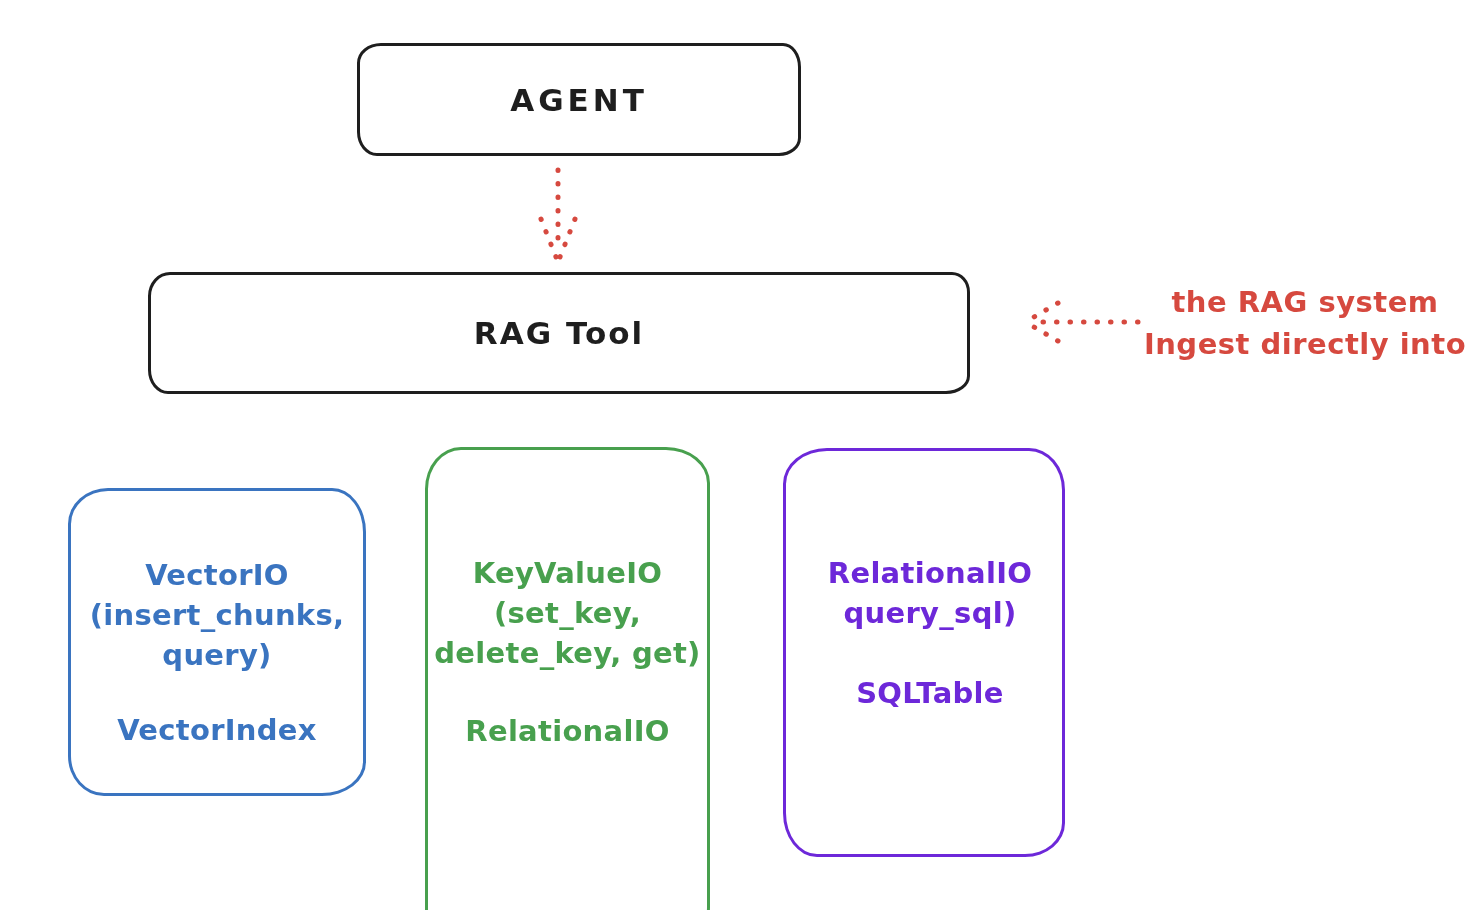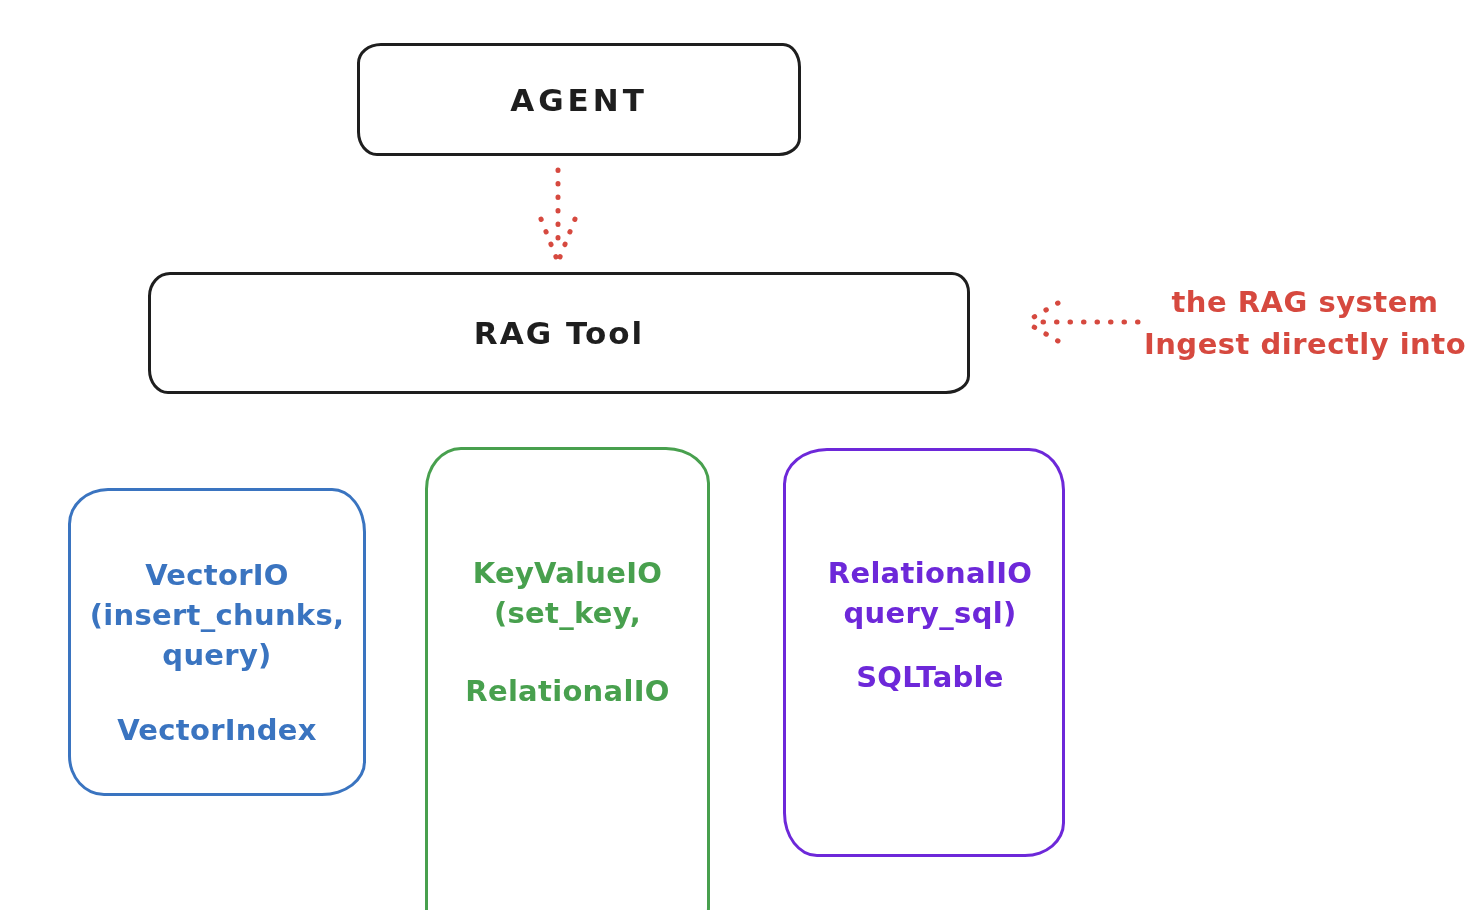--- a/index.html
+++ b/index.html
@@ -89,21 +89,21 @@
     padding-top: 103px;
   }
   .backend-relational {
     left: 783px; top: 448px;
     width: 282px; height: 409px;
     border-radius: 44px 36px 40px 34px / 36px 42px 34px 44px;
     padding-top: 102px;
   }
   .index-label-vector    { margin-top: 35px; }
   .index-label-keyvalue  { margin-top: 38px; }
-  .index-label-relational{ margin-top: 24px; }
+  .index-label-relational{ margin-top: 40px; }
 </style>
 </head>
 <body>
 
 <div class="canvas">
 
   <svg class="arrow-layer" width="1484" height="910" viewBox="0 0 1484 910">
     <g class="red-arrow" style="color: rgb(214, 73, 63);">
       <path d="M558,170 L558,248"></path>
       <path d="M541,219 L556,257"></path>
@@ -132,20 +132,21 @@
   <div class="backend backend-vector" style="color: rgb(58, 116, 192);">
     <div>VectorIO</div>
     <div>(insert_chunks,</div>
     <div>query)</div>
     <div class="index-label-vector">VectorIndex</div>
   </div>
 
   <div class="backend backend-keyvalue" style="color: rgb(72, 160, 78);">
     <div>KeyValueIO</div>
     <div>(set_key,</div>
+    <div>delete_key, get)</div>
     <div class="index-label-keyvalue">RelationalIO</div>
   </div>
 
   <div class="backend backend-relational" style="color: #6d28d9; padding-left: 12px;">
     <div>RelationalIO</div>
     <div>query_sql)</div>
     <div class="index-label-relational">SQLTable</div>
   </div>
 
 </div>

